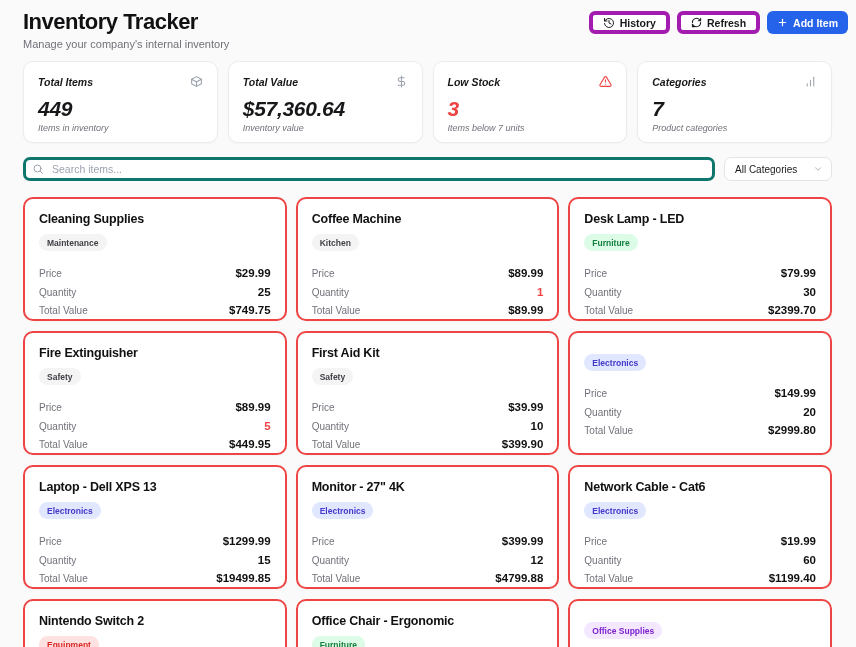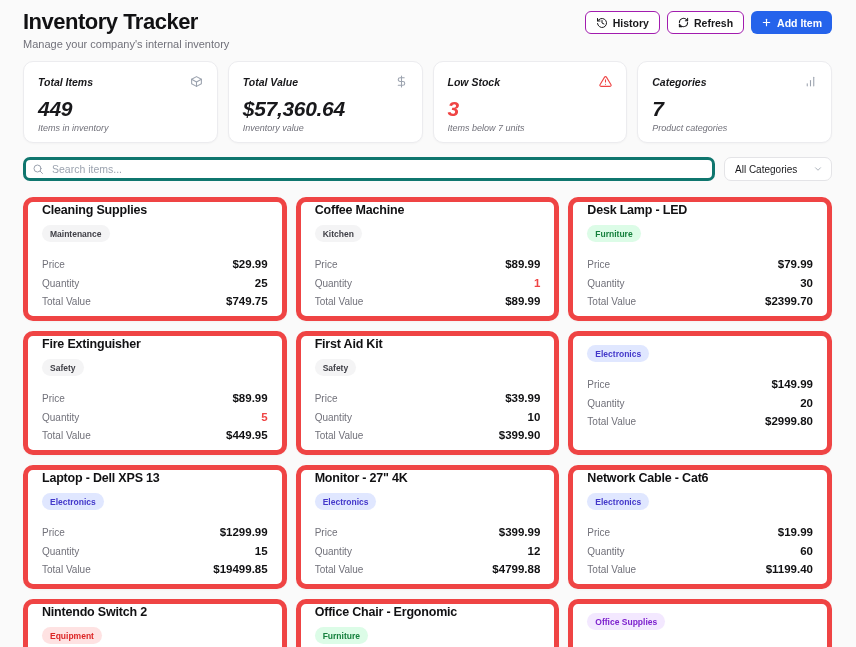--- a/index.html
+++ b/index.html
@@ -8,29 +8,29 @@
     font-family: "Liberation Sans", sans-serif;
     background: #fafafa;
     color: #18181b;
     overflow: hidden;
   }
   .app { width: 856px; height: 647px; overflow: hidden; position: relative; }
 
   
   .header {
     display: flex; justify-content: space-between; align-items: flex-start;
-    padding: 9px 24px 0 23px;
+    padding: 9px 8px 0 23px;
   }
   .page-title { font-size: 22px; font-weight: 800; letter-spacing: -0.5px; color: #111113; }
   .page-subtitle { font-size: 11px; color: #71717a; margin-top: 3px; }
   .header-actions { display: flex; gap: 7px; margin-top: 2px; }
   .btn {
     display: inline-flex; align-items: center; gap: 5px;
     height: 23px; padding: 0 10px;
-    border-radius: 6px; border: 1px solid #a21caf;
+    border-radius: 6px; border: 4px solid #a21caf;
     background: #fff; color: #18181b;
     font-family: "Liberation Sans", sans-serif;
     font-size: 10.5px; font-weight: 700; cursor: pointer;
   }
   .btn-primary { border: none; color: #fff; }
   .btn svg { display: block; }
 
   
   .stats {
     display: grid; grid-template-columns: repeat(4, 1fr); gap: 10px;
@@ -67,22 +67,22 @@
     padding: 0 8px 0 10px; font-size: 10px; cursor: pointer;
   }
   .select .chev { color: #9ca3af; display: flex; }
 
   
   .grid {
     display: grid; grid-template-columns: repeat(3, 1fr); gap: 10px 9px;
     margin: 16px 24px 0 23px;
   }
   .item-card {
-    background: #fff; border: 5px solid #ef4444; border-radius: 10px;
-    padding: 1px 14px; height: 124px;
+    background: #fff; border: 2px solid #ef4444; border-radius: 10px;
+    padding: 13px 14px; height: 124px;
     box-shadow: 0 1px 2px rgba(0,0,0,0.03);
   }
   .item-head { display: flex; justify-content: space-between; align-items: center; }
   .item-name { font-size: 12.5px; font-weight: 800; color: #111113; letter-spacing: -0.2px; }
   .item-actions { display: flex; gap: 6px; align-items: center; }
   .icon-btn {
     background: none; border: none; padding: 2px; cursor: pointer;
     color: #3f3f46; display: flex; align-items: center;
   }
   .icon-btn.danger { color: #ef4444; }

